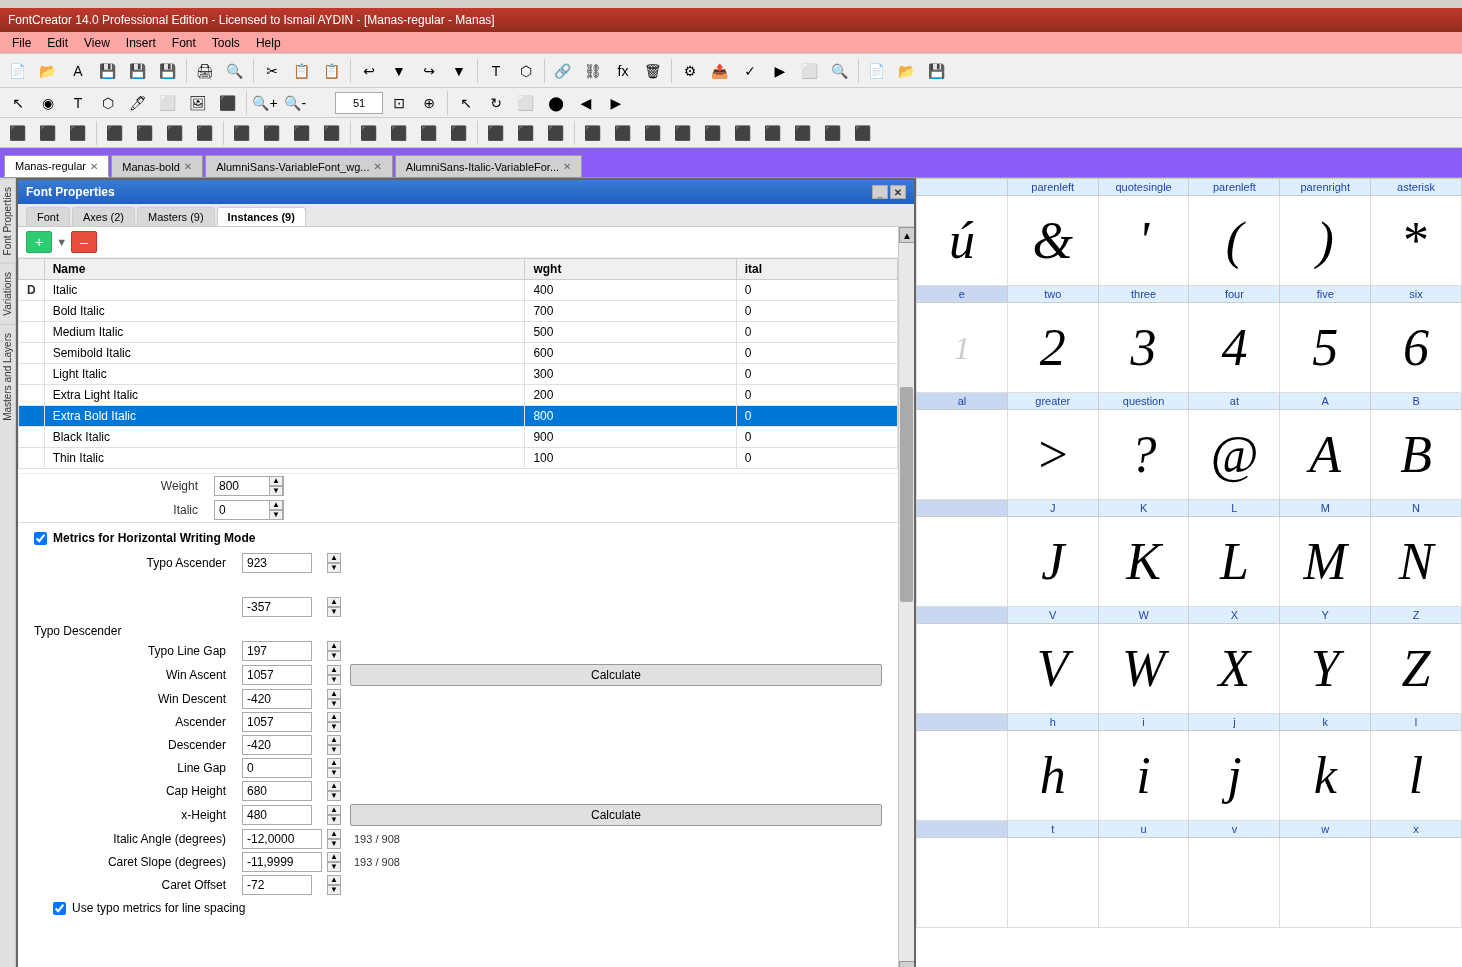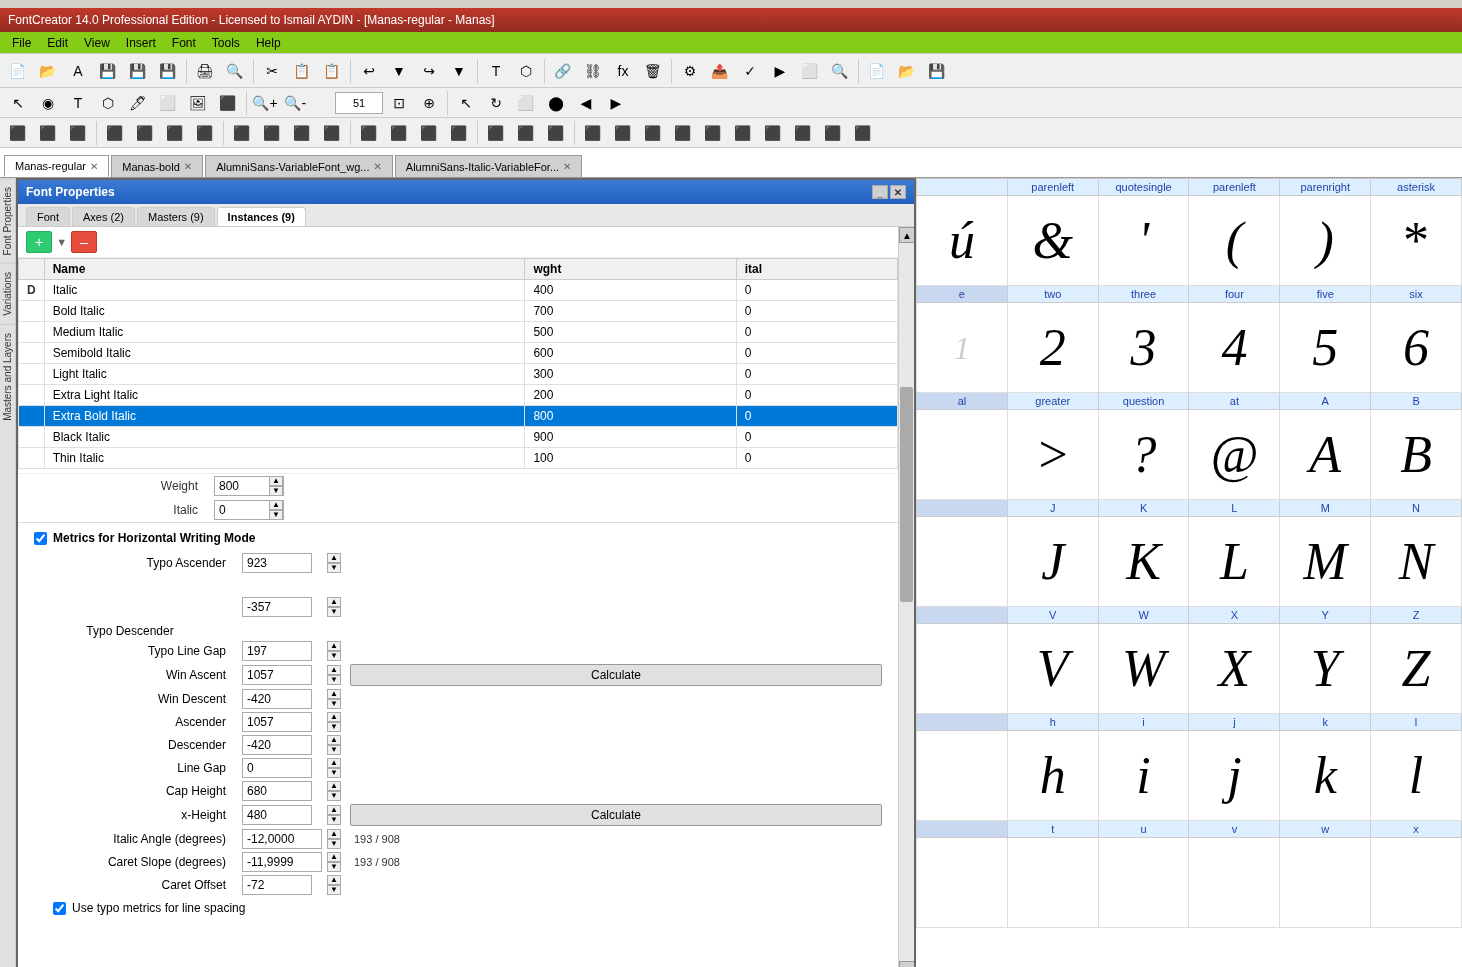--- a/index.html
+++ b/index.html
@@ -12,21 +12,21 @@
       padding: 4px 8px;
       font-size: 12px;
       display: flex;
       align-items: center;
       height: 24px;
       margin-top: 8px;
     }
 
     
     #menu-bar {
-      background: #84cc16;
+      background: #fca5a5;
       border-bottom: 1px solid #ccc;
       display: flex;
       align-items: center;
       height: 22px;
       padding: 0 4px;
     }
     #menu-bar span {
       padding: 2px 8px;
       cursor: pointer;
       font-size: 12px;
@@ -56,21 +56,21 @@
     .tb-input { height: 22px; width: 48px; border: 1px solid #aaa; text-align: center; font-size: 11px; margin-left: 24px; }
 
     
     .toolbar2 { height: 30px; }
 
     
     .toolbar3 { height: 30px; }
 
     
     #doc-tabs {
-      background: #ffffff;
+      background: #8b5cf6;
       display: flex;
       align-items: flex-end;
       height: 30px;
       border-bottom: 1px solid #999;
       padding-left: 4px;
     }
     .doc-tab {
       background: #d0d0d0;
       border: 1px solid #999;
       border-bottom: none;
@@ -649,21 +649,21 @@
             <span style="text-align:right;padding-right:8px;">Typo Ascender</span>
             <div class="spin-box">
               <input type="text" value="923" style="">
               <div class="spin-btns">
                 <div class="spin-up">▲</div>
                 <div class="spin-dn">▼</div>
               </div>
             </div>
             <span></span>
 
-            <span style="text-align:center;padding-right:8px;margin-top:48px;">Typo Descender</span>
+            <span style="text-align:left;padding-right:8px;margin-top:48px;">Typo Descender</span>
             <div class="spin-box">
               <input type="text" value="-357" style="">
               <div class="spin-btns">
                 <div class="spin-up">▲</div>
                 <div class="spin-dn">▼</div>
               </div>
             </div>
             <span></span>
 
             <span style="text-align:right;padding-right:8px;">Typo Line Gap</span>

